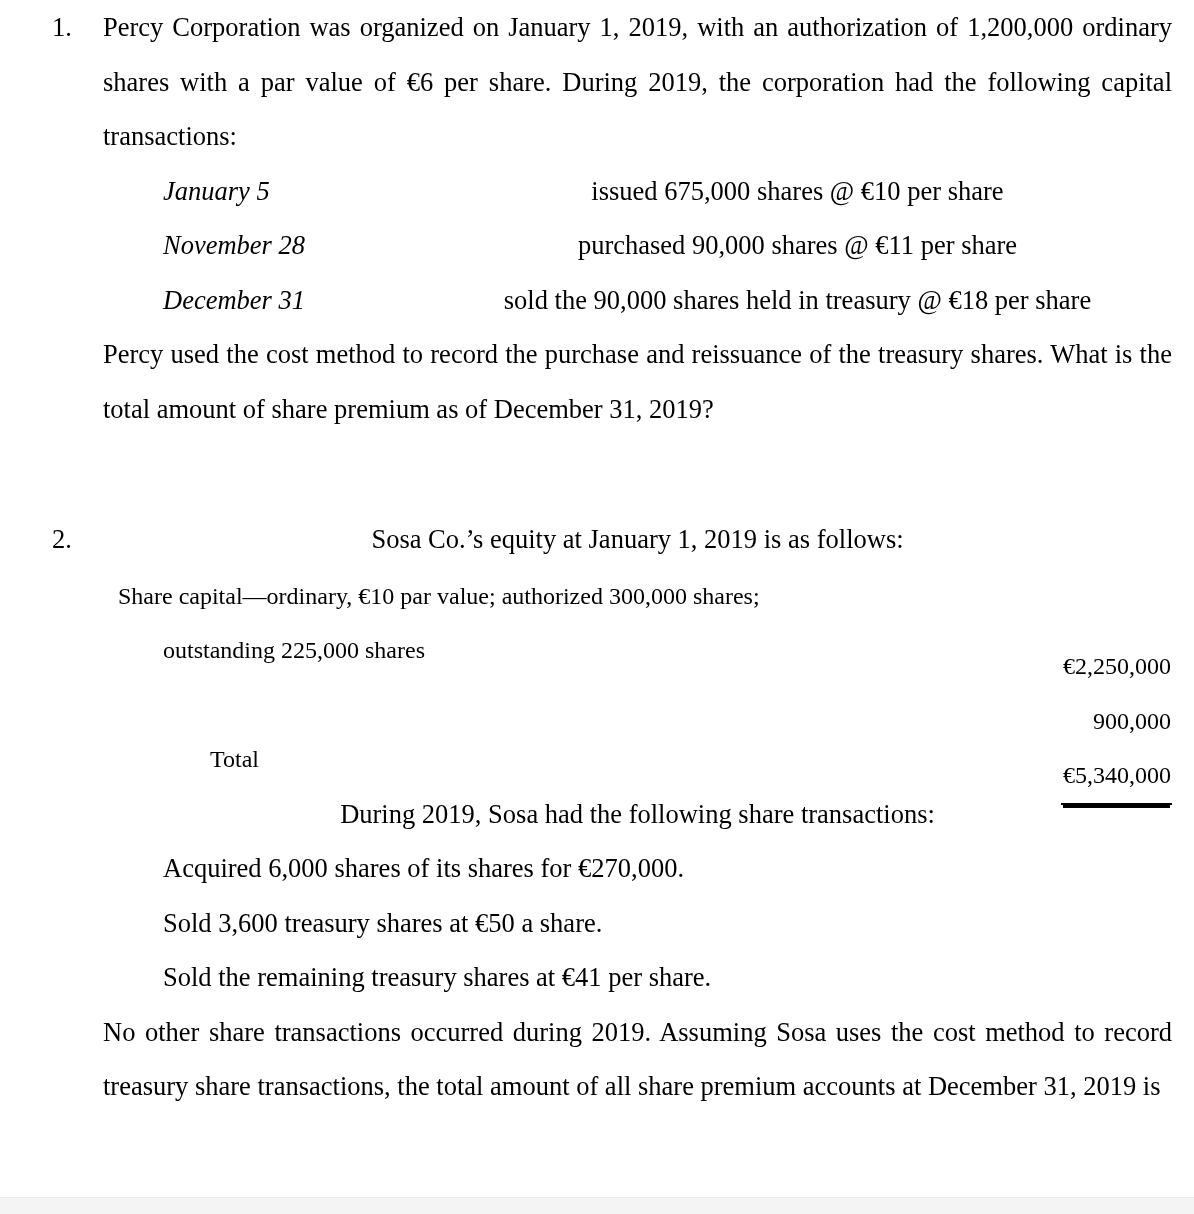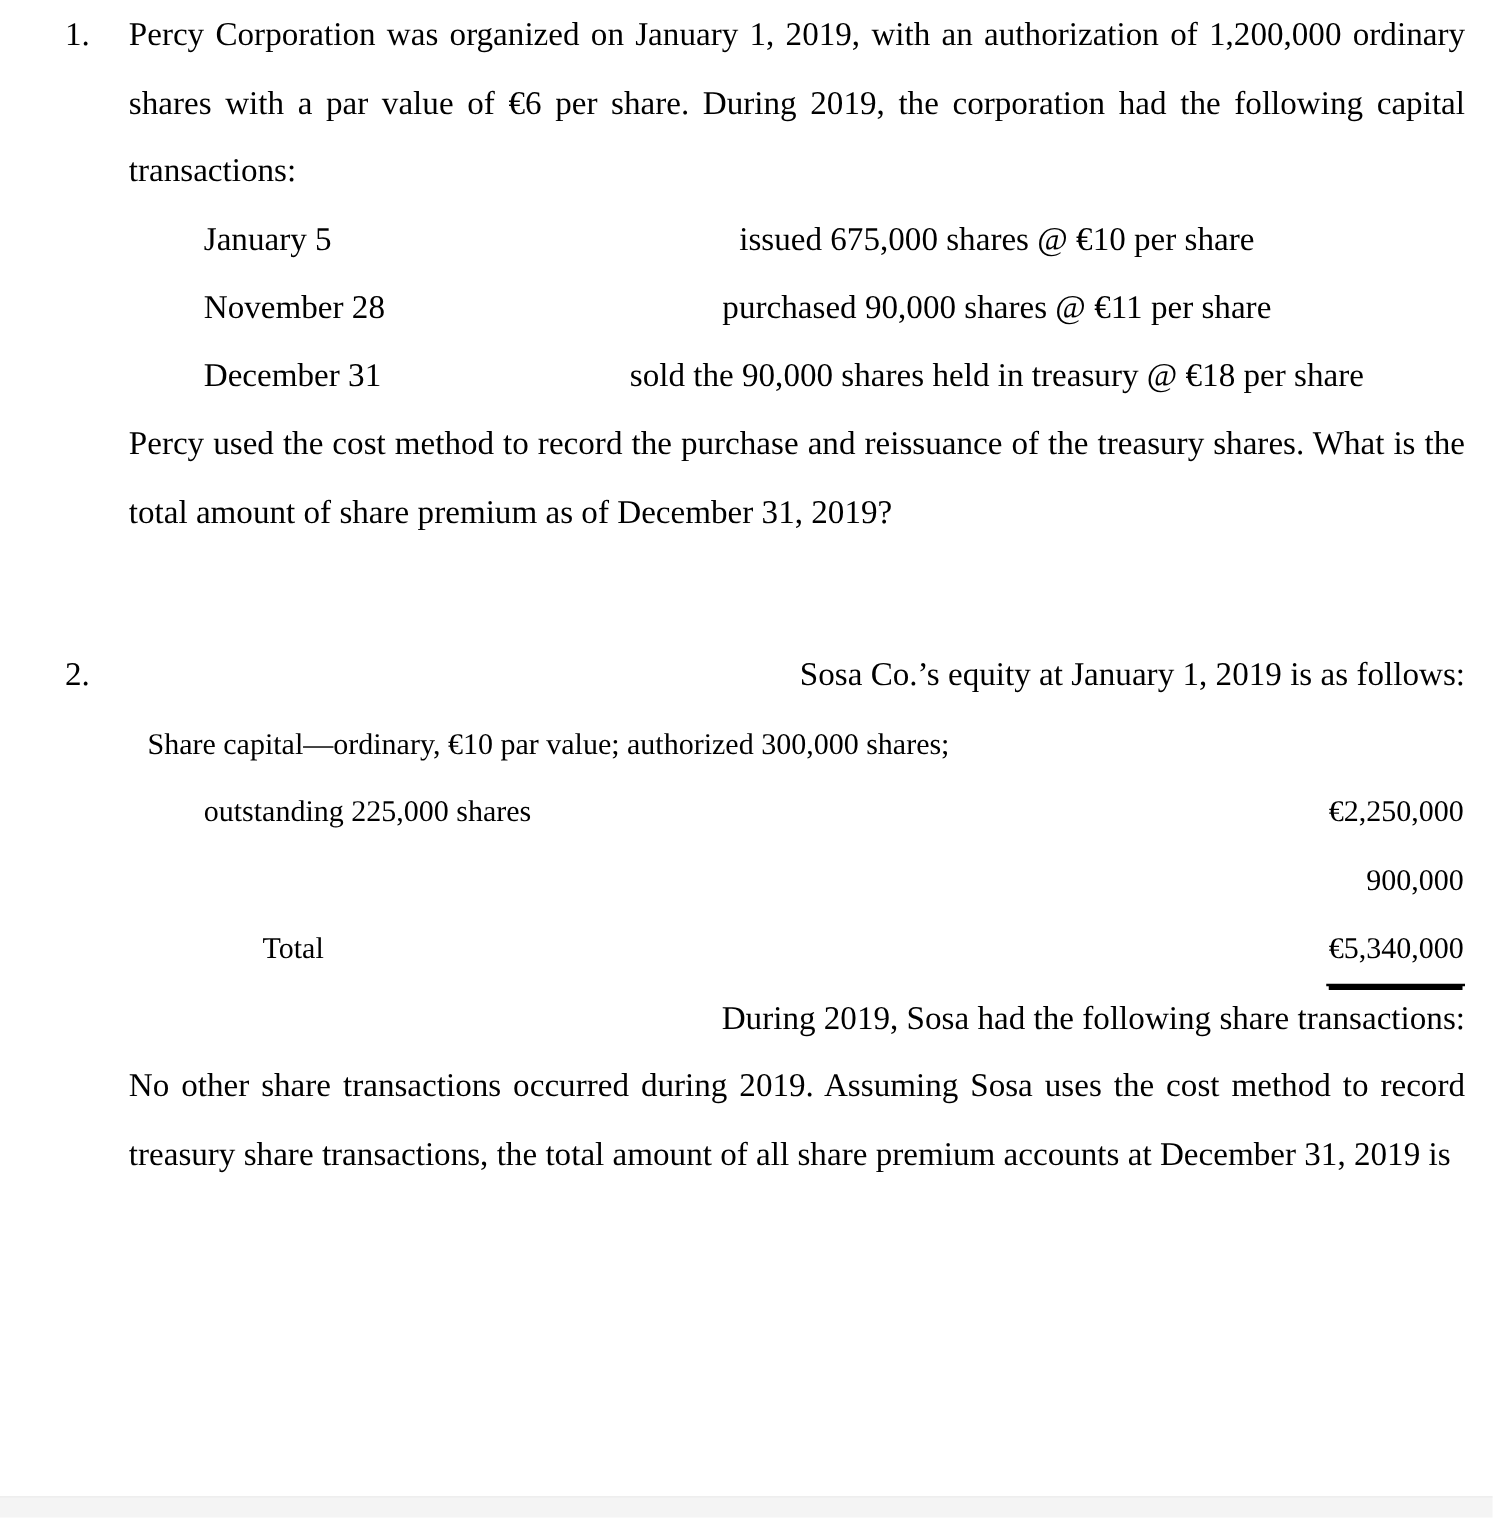--- a/index.html
+++ b/index.html
@@ -44,37 +44,38 @@
   
   .qbody {
     margin-left: 103px;
     margin-right: 22px;
     text-align: justify;
     text-justify: inter-word;
     font-size: 26.5px;
     line-height: 54.5px;
   }
   .qbody.noj {
-    text-align: right;
+    text-align: center;
   }
 
   
   .txn-list {
     margin-left: 163px;
     margin-top: 0;
   }
   .txn-row {
     display: flex;
     font-size: 26.5px;
     line-height: 54.5px;
     white-space: nowrap;
   }
   .txn-date {
     width: 238px;
     flex: 0 0 238px;
+    font-style: italic;
   }
   .txn-desc {
     flex: 1 1 auto;
     text-align: center;
   }
 
   
   .eq-line {
     position: relative;
     font-size: 24px;
@@ -85,21 +86,21 @@
     position: absolute;
     top: 0;
     white-space: nowrap;
   }
   .eq-label.lvl1 { left: 118px; }
   .eq-label.lvl2 { left: 163px; }
   .eq-label.lvl3 { left: 210px; }
 
   .eq-amt {
     position: absolute;
-    top: 0;
+    top: 16px;
     right: 22px;
     white-space: nowrap;
     padding: 0 1px;
   }
   .eq-amt.rule-single {
     border-bottom: 2px solid #000;
     padding-left: 10px;
   }
   .eq-amt.rule-double {
     border-bottom: 2px solid #000;
@@ -185,19 +186,24 @@
 
       <div class="eq-line">
         <span class="eq-label lvl3">Total</span>
         <span class="eq-amt rule-double">€5,340,000</span>
       </div>
 
     </div>
 
     <div class="qbody noj">During 2019, Sosa had the following share transactions:</div>
 
+    <div>
+      <div class="sub-line">Acquired 6,000 shares of its shares for €270,000.</div>
+      <div class="sub-line">Sold 3,600 treasury shares at €50 a share.</div>
+      <div class="sub-line">Sold the remaining treasury shares at €41 per share.</div>
+    </div>
 
     <div class="qbody">No other share transactions occurred during 2019. Assuming Sosa uses the cost method to record treasury share transactions, the total amount of all share premium accounts at December 31, 2019 is</div>
   </div>
 
   <div class="bottom-band"></div>
 
 </div>
 
 </body></html>

